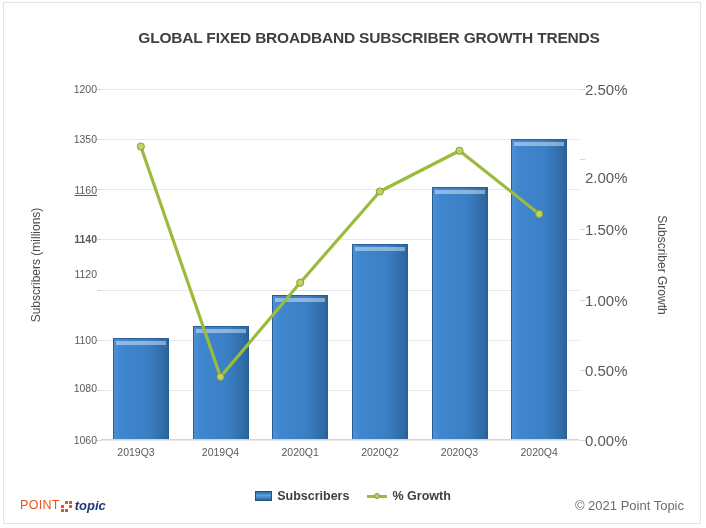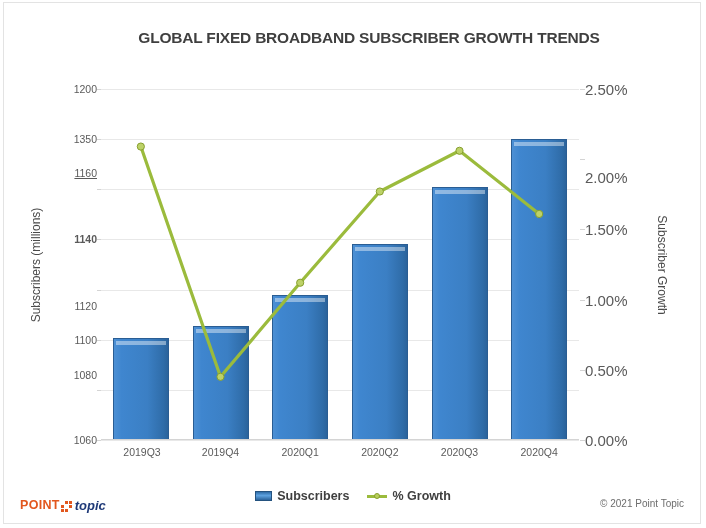--- a/index.html
+++ b/index.html
@@ -170,41 +170,41 @@
   }
 
   
   #logo {
     position: absolute;
     left: 16px; top: 492px;
     display: flex; align-items: center;
     height: 20px;
   }
   #logo .word-point {
-    font-size: 12.5px; font-weight: bold;
+    font-size: 12.5px; font-weight: normal;
     color: #e2571e; letter-spacing: 0.3px; text-align: right;
   }
   #logo .dotgrid {
     display: grid;
     grid-template-columns: repeat(3, 3px);
     grid-template-rows: repeat(3, 3px);
     gap: 1px;
     margin: 2px 3px 0 1px;
   }
   #logo .dotgrid i { background: #e2571e; display: block; }
   #logo .dotgrid i.off { background: transparent; }
   #logo .word-topic {
     font-size: 13px; font-weight: bold; font-style: italic;
     color: #1f3a78;
   }
 
   #credit {
     position: absolute;
     right: 16px; top: 495px;
-    font-size: 10px;
+    font-size: 13px;
     color: #6d6d6d;
   }
 </style>
 </head>
 <body>
 
 <div id="chart-card">
 
   <div id="chart-title">GLOBAL FIXED BROADBAND SUBSCRIBER GROWTH TRENDS</div>
 
@@ -212,29 +212,29 @@
     <span>Subscribers (millions)</span>
   </div>
 
   <div id="y-axis-title-right">
     <span>Subscriber Growth</span>
   </div>
 
   <div id="y-left-labels">
       <div class="lbl" style="top: 351px;">1060</div>
       <div class="tickmark-left" style="position: absolute; right: -5px; top: 351px; width: 5px; height: 1px; background: rgb(212, 212, 212);"></div>
-      <div class="lbl" style="top: 286px;">1080</div>
+      <div class="lbl" style="top: 299px;">1080</div>
       <div class="tickmark-left" style="position: absolute; right: -5px; top: 300.857px; width: 5px; height: 1px; background: rgb(212, 212, 212);"></div>
       <div class="lbl" style="top: 250.714px;">1100</div>
       <div class="tickmark-left" style="position: absolute; right: -5px; top: 250.714px; width: 5px; height: 1px; background: rgb(212, 212, 212);"></div>
-      <div class="lbl" style="top: 217px;">1120</div>
+      <div class="lbl" style="top: 185px;">1120</div>
       <div class="tickmark-left" style="position: absolute; right: -5px; top: 200.571px; width: 5px; height: 1px; background: rgb(212, 212, 212);"></div>
       <div class="lbl" style="top: 150.429px; font-weight: bold;">1140</div>
       <div class="tickmark-left" style="position: absolute; right: -5px; top: 150.429px; width: 5px; height: 1px; background: rgb(212, 212, 212);"></div>
-      <div class="lbl" style="top: 84px; text-decoration: underline;">1160</div>
+      <div class="lbl" style="top: 101px; text-decoration: underline;">1160</div>
       <div class="tickmark-left" style="position: absolute; right: -5px; top: 100.286px; width: 5px; height: 1px; background: rgb(212, 212, 212);"></div>
       <div class="lbl" style="top: 50.1429px;">1350</div>
       <div class="tickmark-left" style="position: absolute; right: -5px; top: 50.1429px; width: 5px; height: 1px; background: rgb(212, 212, 212);"></div>
       <div class="lbl" style="top: 0px;">1200</div>
       <div class="tickmark-left" style="position: absolute; right: -5px; top: 0px; width: 5px; height: 1px; background: rgb(212, 212, 212);"></div>
     </div>
   <div id="y-right-labels">
       <div class="lbl" style="top: 351px;">0.00%</div>
       <div class="tickmark-right" style="position: absolute; left: -5px; top: 351px; width: 5px; height: 1px; background: rgb(212, 212, 212);"></div>
       <div class="lbl" style="top: 280.8px;">0.50%</div>
@@ -286,21 +286,21 @@
         <circle cx="119.5" cy="287.82" r="3.6" fill="#bdd268" stroke="#879f2e" stroke-width="1"></circle>
         <circle cx="199.16666666666669" cy="193.75199999999998" r="3.6" fill="#bdd268" stroke="#879f2e" stroke-width="1"></circle>
         <circle cx="278.8333333333333" cy="102.49200000000002" r="3.6" fill="#bdd268" stroke="#879f2e" stroke-width="1"></circle>
         <circle cx="358.5" cy="61.775999999999954" r="3.6" fill="#bdd268" stroke="#879f2e" stroke-width="1"></circle>
         <circle cx="438.1666666666667" cy="124.95599999999999" r="3.6" fill="#bdd268" stroke="#879f2e" stroke-width="1"></circle>
       </svg>
     <div class="gridline axis-base" style="bottom:0; top:auto;"></div>
   </div>
 
   <div id="x-labels">
-      <div class="lbl" style="left: 41px;">2019Q3</div>
+      <div class="lbl" style="left: 35px;">2019Q3</div>
       <div class="lbl" style="left: 119.5px;">2019Q4</div>
       <div class="lbl" style="left: 199.167px;">2020Q1</div>
       <div class="lbl" style="left: 278.833px;">2020Q2</div>
       <div class="lbl" style="left: 358.5px;">2020Q3</div>
       <div class="lbl" style="left: 438.167px;">2020Q4</div>
     </div>
 
   <div id="legend">
     <div class="legend-item">
       <span class="legend-swatch-bar"></span>

